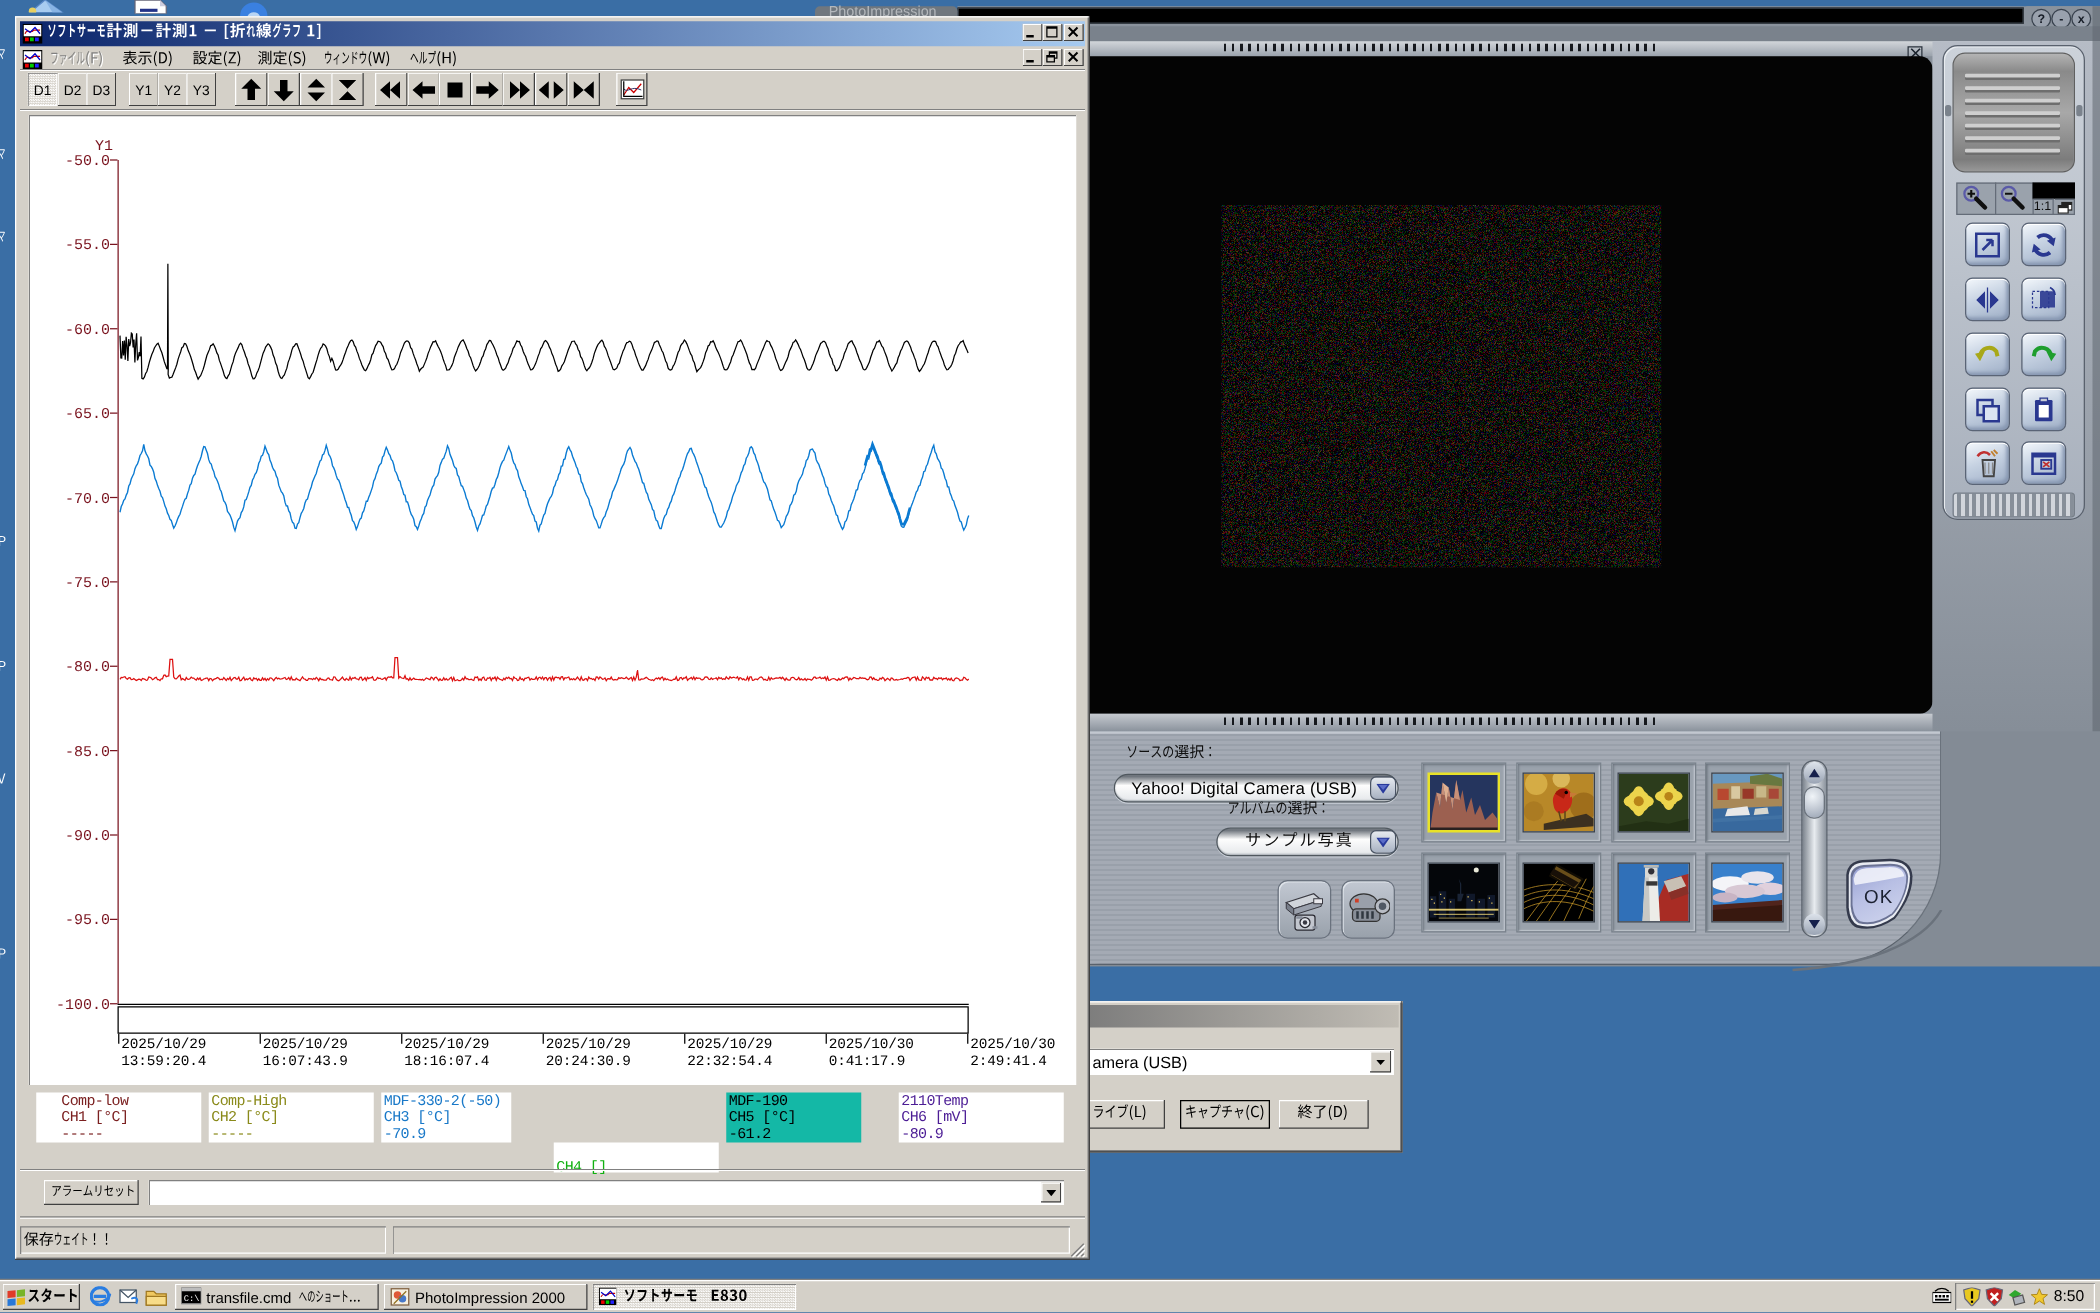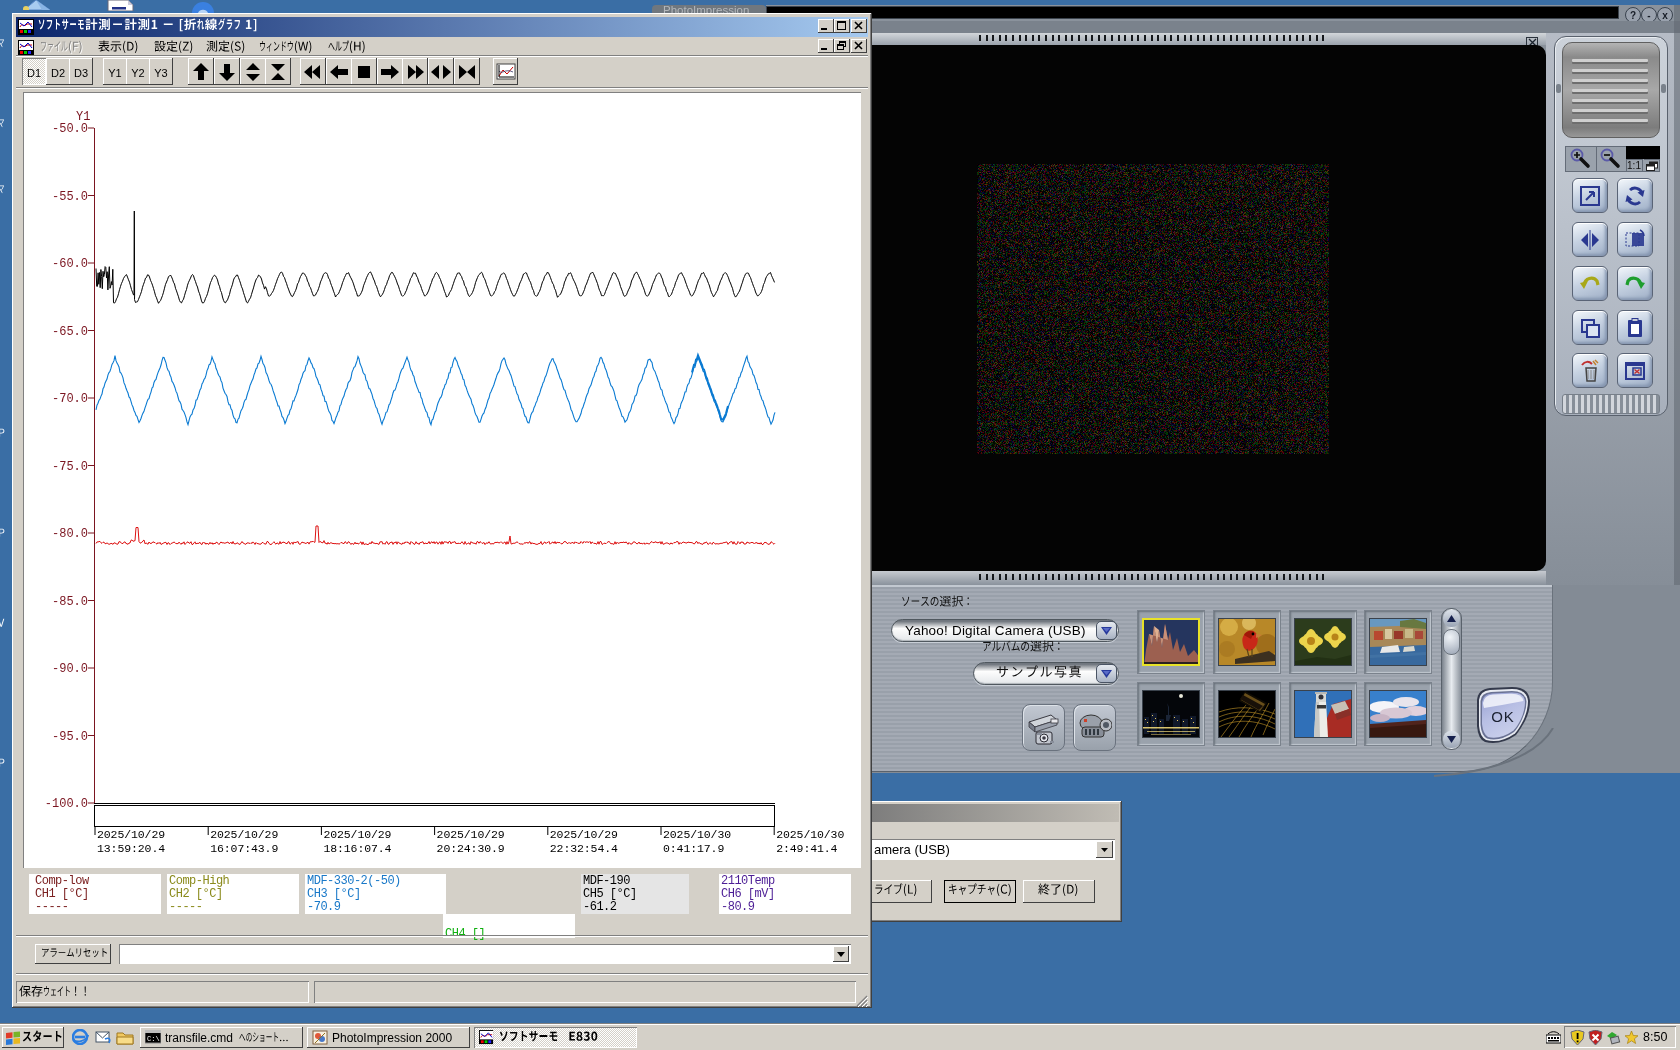--- a/index.html
+++ b/index.html
@@ -614,40 +614,40 @@
       <line x1="774.2" y1="827" x2="774.2" y2="835" stroke="#000"></line>
       <text x="776.2" y="838" font-size="11.5" fill="#000" letter-spacing="-0.1">2025/10/30</text>
       <text x="776.2" y="852" font-size="11.5" fill="#000" letter-spacing="-0.1">2:49:41.4</text>
       <polyline points="96,409.8 97,405.2 98,403.2 99,400.3 100,399.1 101,396.1 102,394 103,388.8 104,387.1 105,383.2 106,381 107,379.1 108,374.9 109,372.6 110,371.2 111,368.2 112,364.4 113,362.8 114,360.7 115,355.5 116,360.7 117,363.1 118,364.8 119,367 120,372.2 121,373.1 122,375.1 123,377.8 124,382.9 125,384.9 126,388.3 127,390.8 128,393 129,397 130,398 131,401.3 132,404.9 133,407 134,410.5 135,412.4 136,415.5 137,416.3 138,419.6 139,422.5 140,420.8 141,418.5 142,415.4 143,413.1 144,411.4 145,407.9 146,405.1 147,401.9 148,399.3 149,398.6 150,394.9 151,392.1 152,388 153,386.9 154,382.5 155,380.4 156,379.4 157,375.6 158,372.6 159,370.2 160,368 161,365 162,360.6 163,357.3 164,357.5 165,360.2 166,362.8 167,367.7 168,370.3 169,371.3 170,375.1 171,377.1 172,381.4 173,382.8 174,385 175,387.7 176,391.4 177,393.2 178,397 179,400.7 180,401.9 181,404.1 182,409.2 183,410.5 184,412 185,414.6 186,417.6 187,421.9 188,424.6 189,420.7 190,416.9 191,415.1 192,414.2 193,410 194,408.6 195,405.5 196,400.2 197,399.6 198,396.7 199,393.5 200,389.9 201,388.3 202,384 203,382.2 204,379.5 205,378.2 206,375.2 207,370.6 208,368.6 209,364.9 210,364.3 211,361.4 212,356.9 213,359.6 214,362.3 215,363.7 216,368.3 217,370.4 218,373.8 219,375.8 220,377 221,380.7 222,382.6 223,388.1 224,390.7 225,393.3 226,394.5 227,396.5 228,401.7 229,404.7 230,404.8 231,408.8 232,410.3 233,415.1 234,417.9 235,418.7 236,422.5 237,422.8 238,419.2 239,418.2 240,414.1 241,410.7 242,409 243,406.8 244,402.4 245,400 246,399.3 247,395.5 248,392.1 249,389.6 250,385.6 251,383.2 252,380.8 253,378.8 254,374.9 255,372.2 256,368.9 257,367.9 258,363.9 259,363.2 260,360.3 261,356.3 262,359.5 263,363.6 264,365 265,367.5 266,372.6 267,374.3 268,376.8 269,380.5 270,383.3 271,384.2 272,386.7 273,390.4 274,393.2 275,396.1 276,399.6 277,402.2 278,405.9 279,406 280,409.6 281,412.2 282,416.5 283,417.5 284,420 285,423.6 286,421.3 287,418.1 288,415.3 289,414.5 290,410.3 291,408.8 292,405.1 293,400.9 294,401 295,397.7 296,395.4 297,392.5 298,389.5 299,384.7 300,382.9 301,379.3 302,377.1 303,373.3 304,371.5 305,370.6 306,365.7 307,364.5 308,360.7 309,357.9 310,360 311,362.9 312,364.3 313,367.6 314,368.6 315,371.8 316,376.6 317,378.2 318,380.8 319,384.2 320,384.9 321,389.2 322,391.7 323,395.6 324,396.2 325,401.4 326,401.5 327,404.6 328,408.6 329,411.6 330,413 331,415.4 332,420.5 333,421.3 334,423.5 335,420.8 336,417.4 337,415.2 338,412.2 339,410.7 340,405.7 341,404.5 342,400.3 343,398 344,396.1 345,392.2 346,389.5 347,388.1 348,383.3 349,381.7 350,380.6 351,377.8 352,372.3 353,369.9 354,367.3 355,366.6 356,363.7 357,360.9 358,356.6 359,358.7 360,363.5 361,365.9 362,368.4 363,372.2 364,374 365,374.8 366,380 367,381.2 368,385.1 369,388.6 370,389 371,391.7 372,394.4 373,398.5 374,400.4 375,404.2 376,407.3 377,408.5 378,412.5 379,414.2 380,417.6 381,421.6 382,424.2 383,420.8 384,419.1 385,415.9 386,412.3 387,411.9 388,408.7 389,404.8 390,403.5 391,400.2 392,397 393,393 394,390.5 395,390.1 396,387.4 397,383.6 398,381.7 399,378.2 400,374.1 401,371.3 402,369.1 403,368.1 404,365.1 405,362.5 406,359.9 407,357.2 408,360.1 409,362.4 410,367.2 411,370.3 412,371.6 413,375 414,376.4 415,381.5 416,384 417,387.1 418,389.4 419,392.3 420,392.5 421,397.4 422,399 423,403.5 424,405.9 425,408.8 426,411.4 427,412.5 428,416.9 429,417.6 430,422.6 431,424.8 432,420.1 433,419.2 434,415.3 435,412.1 436,410.8 437,406.4 438,403 439,400.7 440,398.4 441,397.2 442,394.8 443,390 444,388.3 445,384.8 446,383.8 447,379.7 448,378.2 449,372.9 450,372.7 451,367.6 452,367.2 453,362.4 454,359.1 455,357.4 456,359.9 457,361.4 458,365 459,367.5 460,369.9 461,373.2 462,375 463,379.1 464,379.8 465,385.3 466,386.9 467,390.2 468,393 469,395.6 470,397.4 471,399.3 472,403.8 473,405.6 474,408.3 475,412.6 476,415 477,416.5 478,419.3 479,422.3 480,422.3 481,419.3 482,416 483,414.1 484,412.9 485,409.4 486,407.3 487,403.7 488,400 489,398 490,393.6 491,391.7 492,389.3 493,387 494,384.5 495,381.2 496,378.3 497,374.9 498,372.9 499,371.4 500,368.4 501,363.7 502,360.7 503,359.3 504,358 505,359.8 506,364 507,366.6 508,369.1 509,370.5 510,373.2 511,375.4 512,378.8 513,382.3 514,386.2 515,386.6 516,390.4 517,393.8 518,395.2 519,399.5 520,401.6 521,403.7 522,407.6 523,408.5 524,413.4 525,416.3 526,417 527,420.7 528,422.8 529,422.9 530,418.8 531,414.7 532,412.5 533,411.5 534,407.6 535,405.9 536,402.7 537,400.9 538,397 539,395.3 540,392.4 541,388.8 542,386.3 543,382.9 544,381.2 545,377.5 546,375.8 547,372.6 548,369.1 549,365.7 550,362.9 551,361.3 552,358.9 553,358.7 554,361.8 555,363.5 556,365.7 557,369 558,371.8 559,374.7 560,378.1 561,379.6 562,382.7 563,386.8 564,389.6 565,390.4 566,394.2 567,397.4 568,399.8 569,401.9 570,405.3 571,409.5 572,411.3 573,414.4 574,417.6 575,420.1 576,421.7 577,421.7 578,420 579,418.4 580,416 581,413.5 582,409.1 583,407.4 584,404 585,401.4 586,397.5 587,394.8 588,392.7 589,388.7 590,386.8 591,385.1 592,381.5 593,378.1 594,376.2 595,372.4 596,371.2 597,366.6 598,365 599,362.7 600,358.3 601,357.4 602,358.7 603,362.4 604,363.9 605,367.7 606,369.9 607,373 608,377.1 609,378.7 610,382.6 611,385.6 612,386.6 613,388.8 614,391.4 615,395.7 616,399.9 617,400.7 618,404.3 619,407.5 620,409.8 621,412.9 622,416.3 623,416.8 624,419 625,422.1 626,420.9 627,419.8 628,416.7 629,413 630,411.6 631,409.1 632,404.5 633,403.1 634,400.8 635,396.1 636,395.5 637,393.1 638,387.8 639,384.8 640,382.9 641,381.2 642,379.3 643,374.9 644,373.1 645,368.4 646,367.5 647,364.6 648,360.2 649,359.5 650,359.2 651,361.2 652,362.5 653,367.8 654,370 655,371.4 656,374.4 657,377 658,380.2 659,382.4 660,386.7 661,389.4 662,390 663,395.3 664,397.1 665,400.4 666,402.8 667,404.8 668,408.4 669,411.9 670,412.6 671,416.9 672,418.9 673,421.5 674,423.5 675,421.7 676,417.5 677,416.5 678,413.7 679,408.7 680,408.3 681,403.7 682,401.6 683,399.2 684,395.8 685,392 686,391.7 687,386.9 688,384.3 689,383.3 690,379.1 691,378 692,374.7 693,370.7 694,367.1 695,367.2 696,361.8 697,361 698,357.5 699,360 700,362.5 701,365.2 702,367.4 703,371.1 704,371.8 705,374.9 706,379.1 707,380.7 708,384.3 709,386.7 710,389.6 711,392.1 712,395.8 713,397.3 714,401.2 715,402.6 716,405.3 717,407.7 718,410.7 719,413.2 720,417.2 721,420.7 722,421.7 723,421.8 724,419.8 725,417.8 726,415.8 727,411.7 728,408.2 729,404.9 730,402.4 731,399.7 732,396.8 733,393.6 734,392.4 735,388.9 736,388.2 737,384.2 738,381.9 739,377.4 740,376.9 741,373 742,371.4 743,367.7 744,364.6 745,361.8 746,358.3 747,356.2 748,361.6 749,363 750,366.8 751,368.3 752,370.1 753,374.5 754,375.5 755,378.6 756,382.6 757,384.5 758,389.4 759,389.5 760,394.2 761,396.5 762,399.8 763,400.8 764,404.5 765,407 766,409.8 767,413.8 768,416.9 769,417.6 770,421.3 771,424.1 772,422.2 773,420.1 774,415.1 775,412.4" fill="none" stroke="#0a7ad2" stroke-width="1.1"></polyline>
       <polyline points="692,372.5 693,368.5 694,364.9 695,365 696,359.6 697,358.8 698,355.3 699,357.8 700,360.3 701,363 702,365.2 703,368.9 704,369.6 705,372.7 706,376.9 707,378.5 708,382.1 709,384.5 710,387.4 711,389.9 712,393.6 713,395.1 714,399 715,400.4 716,403.1 717,405.5 718,408.5 719,411 720,415 721,418.5 722,419.5 723,419.6 724,417.6 725,415.6 726,413.6 727,409.5 728,406" fill="none" stroke="#0a7ad2" stroke-width="2"></polyline>
       <polyline points="96,543.5 97,541.9 98,542 99,541.6 100,541.4 101,542.8 102,543.3 103,542.3 104,542.1 105,543.7 106,543.6 107,542.9 108,543.6 109,544.4 110,543.9 111,543.4 112,543.5 113,544.4 114,542.8 115,543.1 116,543.5 117,544.3 118,544 119,541.6 120,541.9 121,542.4 122,543.8 123,543.2 124,542.3 125,541.8 126,543.6 127,543.6 128,544.4 129,543 130,543 131,540.2 132,540 133,541.3 134,540.9 135,540.7 136,527.5 137,527.5 138,527.5 139,541.7 140,542.9 141,543.1 142,542.1 143,540.8 144,540 145,543.8 146,542.9 147,543.5 148,544.3 149,542 150,543.3 151,543.4 152,543 153,541.7 154,542.5 155,542.5 156,543.5 157,544.1 158,542.5 159,543.6 160,542.3 161,544.4 162,544 163,543.2 164,542.9 165,542.4 166,542.4 167,544.5 168,542.7 169,543 170,544.6 171,543.5 172,543.1 173,542.7 174,542 175,542.6 176,543.8 177,543.4 178,543.8 179,542.1 180,543.2 181,544.4 182,542.8 183,543.6 184,541.8 185,544.5 186,543.3 187,542.2 188,541.9 189,543.2 190,543.2 191,541.7 192,544.6 193,544.3 194,542.9 195,541.8 196,544.1 197,543 198,543.7 199,543 200,542.3 201,544.1 202,544.5 203,542.2 204,543.2 205,542.6 206,544.3 207,543 208,544.2 209,544.2 210,542.3 211,543.9 212,542.7 213,544.4 214,543 215,544 216,542.3 217,542.4 218,543.3 219,544.6 220,543 221,541.9 222,543.1 223,542.5 224,543.2 225,543.1 226,542.9 227,542.4 228,542 229,543.6 230,543.2 231,542.1 232,543.9 233,541.5 234,543.8 235,543.7 236,544 237,542.6 238,543.5 239,544 240,544.5 241,543 242,541.5 243,543 244,543.3 245,544.2 246,544.2 247,542.8 248,543.1 249,542.9 250,543.7 251,542.7 252,543.5 253,541.9 254,542.9 255,544.5 256,542.5 257,543.6 258,543.5 259,544.1 260,544.1 261,544.1 262,542.6 263,542.4 264,543.7 265,543.8 266,544.2 267,541.5 268,541.6 269,543.4 270,544.3 271,544.6 272,543.8 273,542.8 274,541.7 275,543.4 276,544.2 277,542.8 278,543.6 279,544.3 280,541.5 281,543.9 282,542.3 283,542.6 284,541.9 285,543.1 286,543.2 287,543.9 288,541.9 289,541.7 290,544.2 291,543.4 292,542.2 293,544.3 294,541.9 295,542.9 296,542.2 297,542.2 298,541.4 299,544 300,544.3 301,543.6 302,541.9 303,542.8 304,542.5 305,543.3 306,543.4 307,542.8 308,542.2 309,544.1 310,542 311,541.6 312,541.9 313,541.2 314,542.2 315,542.2 316,526 317,526 318,526 319,542.5 320,541.3 321,542.2 322,542.6 323,542.8 324,540.6 325,543.3 326,543 327,544.3 328,542.3 329,544 330,543.3 331,542.5 332,543.4 333,543.4 334,543.6 335,543.7 336,543.5 337,544.1 338,543.4 339,544.3 340,543.5 341,542.4 342,542.8 343,543.3 344,543.7 345,541.7 346,542.3 347,543.8 348,542 349,541.8 350,543.1 351,544.5 352,543.1 353,544.3 354,544.1 355,542.2 356,544 357,542.9 358,544 359,543.8 360,542.5 361,541.8 362,544.5 363,541.9 364,544.5 365,544.2 366,543.7 367,544.5 368,544.5 369,544 370,542.6 371,543.9 372,541.4 373,543.1 374,542.9 375,543.6 376,543.6 377,543.3 378,544 379,544.4 380,541.7 381,542.1 382,541.5 383,544.2 384,543.2 385,544.3 386,542.1 387,541.6 388,544 389,544.3 390,542.4 391,542.7 392,541.8 393,544.4 394,542.4 395,543 396,541.7 397,544.2 398,541.8 399,542.9 400,543.5 401,543.8 402,544.4 403,542.7 404,543.8 405,541.9 406,542.7 407,541.7 408,543 409,542.7 410,544.4 411,541.5 412,542.6 413,542.8 414,544.4 415,544.1 416,541.7 417,543.6 418,543.1 419,544.5 420,542.5 421,542.7 422,542 423,541.8 424,544.1 425,542.9 426,543.5 427,543.5 428,543.3 429,541.5 430,543.9 431,542.2 432,541.8 433,543.2 434,541.6 435,543.8 436,542.1 437,542.1 438,544.2 439,542.5 440,541.9 441,544.3 442,541.4 443,544.1 444,541.9 445,541.8 446,542.2 447,542 448,543.5 449,541.5 450,541.4 451,543.9 452,542.2 453,542.4 454,542 455,541.6 456,543.8 457,543.1 458,543.8 459,542.9 460,543.9 461,543 462,541.7 463,543 464,544.4 465,541.5 466,543.9 467,544.2 468,543.1 469,542.9 470,544.5 471,541.6 472,542.9 473,542.7 474,543.6 475,543 476,544.3 477,541.6 478,541.7 479,543.3 480,541.6 481,542.3 482,543.4 483,543.2 484,542.4 485,544.6 486,543.1 487,542.9 488,543.3 489,541.7 490,543.6 491,544.1 492,543.5 493,543.9 494,543.7 495,542.1 496,542.8 497,542.1 498,542.5 499,542.9 500,542.7 501,541.7 502,542.8 503,543.5 504,542.6 505,541.9 506,544.4 507,541.6 508,544.1 509,541.7 510,536 511,543.8 512,544 513,543.2 514,543.3 515,543.2 516,542.5 517,541.8 518,542.5 519,543.5 520,543.8 521,544.2 522,543.7 523,544.5 524,543.3 525,542.5 526,543.2 527,542.1 528,543.5 529,542.1 530,541.7 531,544.1 532,542.6 533,543.8 534,543.2 535,544 536,544.1 537,544.5 538,544 539,543.4 540,543.5 541,541.5 542,544.4 543,544.1 544,542.3 545,542 546,543.6 547,542.4 548,542.5 549,541.4 550,544.2 551,543.2 552,542.7 553,541.9 554,543.4 555,541.5 556,543.8 557,542.1 558,542.7 559,542.5 560,542.6 561,543.7 562,543.9 563,543.2 564,541.7 565,541.6 566,541.9 567,543.4 568,543.6 569,542.3 570,543.5 571,543 572,542.8 573,542.3 574,543.8 575,541.8 576,542.8 577,542.3 578,543.6 579,543 580,543.5 581,541.5 582,542.7 583,543.3 584,541.4 585,542.4 586,542.1 587,541.8 588,542.2 589,542.4 590,541.4 591,543.8 592,542 593,542.6 594,543.7 595,543 596,544.1 597,544 598,541.6 599,544.2 600,541.5 601,541.5 602,544.3 603,544.2 604,543.2 605,543.2 606,543.7 607,542.7 608,541.8 609,541.5 610,542.4 611,544 612,543.4 613,544.1 614,544.3 615,541.7 616,544.1 617,542.2 618,543.3 619,543.1 620,542.7 621,542.4 622,542.5 623,542.5 624,541.9 625,543 626,541.8 627,543 628,544.3 629,542.5 630,543.7 631,544 632,544 633,542.2 634,541.9 635,542 636,543.3 637,543.8 638,543.5 639,542 640,543.9 641,543 642,543.8 643,543.8 644,542.8 645,544.4 646,543.2 647,543.4 648,543.4 649,544.2 650,543.4 651,541.9 652,541.6 653,542.8 654,542.4 655,542.3 656,541.6 657,543 658,542.4 659,542.8 660,541.6 661,544.1 662,541.6 663,544.2 664,544.1 665,543.4 666,543 667,542.9 668,543.2 669,543.9 670,544.3 671,542.8 672,544 673,543.5 674,542.4 675,542.9 676,541.9 677,541.6 678,541.7 679,544.3 680,542.5 681,543.7 682,543 683,542 684,542.2 685,542.8 686,542.8 687,543.1 688,541.9 689,542.6 690,542.3 691,542.7 692,542.5 693,543.3 694,543.9 695,543.5 696,541.6 697,541.7 698,543.6 699,542.3 700,543.7 701,543.5 702,544.3 703,544.2 704,542.5 705,543.3 706,541.9 707,542.5 708,544.5 709,543.6 710,542.7 711,543.3 712,544.4 713,542.4 714,542.6 715,543.9 716,544 717,543.5 718,544.1 719,543.8 720,543.6 721,543.1 722,543.5 723,542.8 724,542.6 725,542.6 726,542 727,542.1 728,544.4 729,543 730,542.1 731,541.8 732,541.6 733,544.1 734,541.7 735,543.9 736,544.1 737,544.2 738,541.5 739,542.5 740,543.9 741,541.8 742,542.6 743,541.9 744,544.1 745,543.9 746,544 747,541.9 748,542.8 749,542.7 750,543.6 751,542.2 752,542.8 753,542.3 754,543.8 755,542.8 756,543.1 757,542.4 758,544 759,542.9 760,544.1 761,542.6 762,544.4 763,544.6 764,542.9 765,542.3 766,542.6 767,543.1 768,544.5 769,544 770,544 771,541.8 772,542.2 773,543.5 774,544.2 775,543.2" fill="none" stroke="#dd1111" stroke-width="1"></polyline>
       <polyline points="96,268.5 96.7,286.3 97.4,286.4 98.1,272.8 98.8,284.3 99.5,272.5 100.2,287.7 100.9,269.5 101.6,276.5 102.3,288.7 103,271.3 103.7,276.8 104.4,274.4 105.1,266.6 105.8,267.3 106.5,278 107.2,271.7 107.9,289.9 108.6,275 109.3,266.7 110,288.3 110.7,286.1 111.4,281.6 112.1,285 112.8,269.3 113.5,302.7 114.5,303.1 115.5,301.7 116.5,298.8 117.5,297.2 118.5,293.7 119.5,289.7 120.5,286.4 121.5,283.4 122.5,281.3 123.5,278.4 124.5,276.8 125.5,275.4 126.5,274.6 127.5,277.1 128.5,279.8 129.5,282.2 130.5,285.8 131.5,289.5 132.5,292.2 133.5,294.9 134,295 134.3,211 134.6,295 134.5,299.5 135.5,302.5 136.5,302 137.5,301.7 138.5,299.4 139.5,296.8 140.5,294.3 141.5,291.4 142.5,287.3 143.5,284.3 144.5,281.6 145.5,278.1 146.5,277.5 147.5,274.8 148.5,275 149.5,277 150.5,280.3 151.5,282.5 152.5,285.2 153.5,288.4 154.5,291.8 155.5,295.7 156.5,297.8 157.5,300.8 158.5,303.3 159.5,301.7 160.5,300.6 161.5,298.1 162.5,295.5 163.5,292.2 164.5,288.2 165.5,284.4 166.5,282 167.5,279.7 168.5,276.6 169.5,276.1 170.5,275 171.5,276.8 172.5,279.2 173.5,282.3 174.5,284 175.5,288.3 176.5,290.9 177.5,293.9 178.5,296.8 179.5,300.5 180.5,302.2 181.5,302.9 182.5,300.7 183.5,299.2 184.5,295.7 185.5,292.1 186.5,289.5 187.5,285.2 188.5,282.3 189.5,280.2 190.5,278.1 191.5,275.6 192.5,274.5 193.5,275.8 194.5,279.1 195.5,281.6 196.5,284.8 197.5,287 198.5,291.1 199.5,293.6 200.5,296.9 201.5,300.9 202.5,303 203.5,302.9 204.5,301.4 205.5,298.3 206.5,296.4 207.5,293.7 208.5,289.9 209.5,286.1 210.5,282.5 211.5,280.5 212.5,277.6 213.5,276.3 214.5,275.1 215.5,275.9 216.5,277.7 217.5,279.9 218.5,284.1 219.5,286.3 220.5,290.5 221.5,292.6 222.5,297 223.5,300.3 224.5,302.3 225.5,302.8 226.5,301.1 227.5,299.9 228.5,297.1 229.5,294.5 230.5,289.9 231.5,287.3 232.5,284.2 233.5,280.1 234.5,277.6 235.5,276.9 236.5,275.1 237.5,275 238.5,277.6 239.5,280.3 240.5,283.2 241.5,286.7 242.5,288.9 243.5,292.7 244.5,295.7 245.5,298.9 246.5,302.1 247.5,303 248.5,301.3 249.5,299.2 250.5,297.8 251.5,294.4 252.5,291 253.5,287.9 254.5,284.1 255.5,281 256.5,278.7 257.5,277.6 258.5,275.1 259.5,275.7 260.5,276.9 261.5,279 262.5,282.9 263.5,285.3 264.5,289.1 265.5,286.7 266.5,288.9 267.5,292.7 268.5,295.9 269.5,296.1 270.5,295.4 271.5,293.5 272.5,292.2 273.5,290.3 274.5,287.5 275.5,284.4 276.5,281.8 277.5,278.7 278.5,276.6 279.5,274.3 280.5,272.5 281.5,272 282.5,273.2 283.5,276.4 284.5,277.6 285.5,280.9 286.5,283.3 287.5,286.7 288.5,289.1 289.5,292 290.5,294.1 291.5,296.1 292.5,296.6 293.5,294.9 294.5,292.6 295.5,290.7 296.5,288 297.5,283.9 298.5,282.5 299.5,279.2 300.5,276.5 301.5,274.9 302.5,273 303.5,273.2 304.5,273.8 305.5,275.7 306.5,277.3 307.5,281.1 308.5,282.8 309.5,286.3 310.5,287.7 311.5,290.7 312.5,293.6 313.5,295.9 314.5,295.7 315.5,295.1 316.5,292.8 317.5,291.4 318.5,288.7 319.5,285.7 320.5,281.9 321.5,279.7 322.5,277.1 323.5,274.4 324.5,273.2 325.5,272.7 326.5,273 327.5,274.5 328.5,278.1 329.5,279.3 330.5,282.7 331.5,285.5 332.5,288 333.5,291.2 334.5,293.7 335.5,297 336.5,295.4 337.5,294.4 338.5,293.7 339.5,291.3 340.5,288.9 341.5,286.2 342.5,282.7 343.5,280.3 344.5,277.5 345.5,275.5 346.5,273.4 347.5,273.5 348.5,272.6 349.5,275.1 350.5,277.2 351.5,279 352.5,281.2 353.5,283.9 354.5,287.2 355.5,290.1 356.5,292.5 357.5,296.1 358.5,296 359.5,295.7 360.5,294.2 361.5,292.3 362.5,289.9 363.5,285.8 364.5,283.2 365.5,280.7 366.5,277.7 367.5,275.7 368.5,273.6 369.5,272.5 370.5,271.9 371.5,273.8 372.5,276.2 373.5,279 374.5,281 375.5,284.6 376.5,286.2 377.5,289.3 378.5,292.5 379.5,295 380.5,296.8 381.5,295.6 382.5,294.2 383.5,292.2 384.5,289.4 385.5,286.2 386.5,284.7 387.5,281.2 388.5,279.2 389.5,275.7 390.5,274.1 391.5,272.4 392.5,272.5 393.5,274.4 394.5,276.2 395.5,278.3 396.5,280.9 397.5,284 398.5,286.1 399.5,289.6 400.5,292.2 401.5,295.2 402.5,296.2 403.5,295.6 404.5,294.6 405.5,292.1 406.5,290.3 407.5,286.8 408.5,284.6 409.5,282.1 410.5,278.6 411.5,277.3 412.5,274.9 413.5,272.7 414.5,273.3 415.5,273.2 416.5,276 417.5,277.6 418.5,281 419.5,283.4 420.5,285.2 421.5,288.4 422.5,291.3 423.5,293.4 424.5,295.9 425.5,295.7 426.5,294.8 427.5,293 428.5,290.9 429.5,288.1 430.5,284.9 431.5,282.5 432.5,279 433.5,277.8 434.5,275.4 435.5,273.2 436.5,272.4 437.5,273.5 438.5,275.1 439.5,277.7 440.5,279.5 441.5,282.9 442.5,284.9 443.5,288.1 444.5,291.4 445.5,293.7 446.5,297 447.5,296.5 448.5,295.4 449.5,292.7 450.5,291.2 451.5,289.4 452.5,286.2 453.5,283.3 454.5,280.2 455.5,277.8 456.5,275.5 457.5,273.2 458.5,273 459.5,272.9 460.5,275.2 461.5,276.3 462.5,279.6 463.5,281.1 464.5,285.3 465.5,286.7 466.5,289.3 467.5,292.7 468.5,295.4 469.5,296.6 470.5,295.2 471.5,294.2 472.5,292.4 473.5,289.8 474.5,286.7 475.5,282.7 476.5,280 477.5,277.5 478.5,275.4 479.5,274.3 480.5,273 481.5,272.2 482.5,273.7 483.5,277.1 484.5,278.6 485.5,281.1 486.5,284.5 487.5,287.1 488.5,289.8 489.5,292.7 490.5,295.5 491.5,295.9 492.5,295.2 493.5,294.3 494.5,291.7 495.5,290.5 496.5,286.6 497.5,283.7 498.5,280.7 499.5,278.8 500.5,275.8 501.5,274.1 502.5,273.8 503.5,273 504.5,273.4 505.5,275.3 506.5,278.6 507.5,280.7 508.5,284.2 509.5,286.7 510.5,289.7 511.5,292.3 512.5,294.4 513.5,296.1 514.5,296.1 515.5,294.3 516.5,292.5 517.5,289.8 518.5,287.5 519.5,284.1 520.5,281.8 521.5,279.7 522.5,276.9 523.5,274 524.5,273.5 525.5,272.7 526.5,273 527.5,275.8 528.5,277.9 529.5,280.6 530.5,282.2 531.5,285.5 532.5,288.8 533.5,290.6 534.5,294.6 535.5,295.7 536.5,296.1 537.5,295.5 538.5,292.9 539.5,291.4 540.5,288.7 541.5,285.2 542.5,281.8 543.5,280.2 544.5,276.7 545.5,275.2 546.5,274.1 547.5,272 548.5,273.1 549.5,275.1 550.5,277.7 551.5,280.5 552.5,283.1 553.5,284.6 554.5,288.5 555.5,290.2 556.5,294.2 557.5,297.3 558.5,296 559.5,295.1 560.5,294.1 561.5,292 562.5,289.3 563.5,286.4 564.5,282.1 565.5,280.1 566.5,276.8 567.5,276.1 568.5,273.4 569.5,273.6 570.5,272.7 571.5,274.6 572.5,277.6 573.5,279.9 574.5,281.8 575.5,284.1 576.5,286.7 577.5,289.6 578.5,292.9 579.5,295.5 580.5,295.8 581.5,295.7 582.5,294.3 583.5,291.8 584.5,289.6 585.5,285.8 586.5,284 587.5,281.2 588.5,278.5 589.5,275.7 590.5,273.3 591.5,273.2 592.5,272 593.5,273.6 594.5,276.1 595.5,278.4 596.5,281 597.5,283.6 598.5,287.2 599.5,290.3 600.5,292.1 601.5,295.7 602.5,295.6 603.5,295.8 604.5,294.5 605.5,291.5 606.5,289.1 607.5,286.6 608.5,283.9 609.5,281.1 610.5,279.1 611.5,276.5 612.5,274 613.5,272.5 614.5,273.2 615.5,273.4 616.5,276.1 617.5,277.9 618.5,280.3 619.5,282.9 620.5,286.6 621.5,289.1 622.5,291.7 623.5,294.8 624.5,296.4 625.5,295.9 626.5,294.8 627.5,292.2 628.5,289.8 629.5,287.9 630.5,285.2 631.5,281 632.5,278.9 633.5,276.9 634.5,273.9 635.5,273.4 636.5,271.9 637.5,273.5 638.5,275.5 639.5,278 640.5,279.8 641.5,282.7 642.5,285.7 643.5,287.8 644.5,290.8 645.5,294.3 646.5,295.8 647.5,296 648.5,295.3 649.5,293 650.5,290.8 651.5,288 652.5,284.5 653.5,282.2 654.5,280 655.5,277.4 656.5,274.8 657.5,274 658.5,273.1 659.5,273.1 660.5,274.3 661.5,277.1 662.5,279.1 663.5,283.2 664.5,285.8 665.5,287.2 666.5,291.4 667.5,292.8 668.5,296.4 669.5,296.6 670.5,295.5 671.5,294.2 672.5,291.5 673.5,288.5 674.5,286.6 675.5,282.7 676.5,280.6 677.5,278.1 678.5,275.1 679.5,274 680.5,273 681.5,272.7 682.5,274.9 683.5,276.6 684.5,278.8 685.5,282 686.5,284.6 687.5,287.7 688.5,289.7 689.5,292.2 690.5,295.1 691.5,295.9 692.5,295.6 693.5,293.9 694.5,291.8 695.5,289.7 696.5,286 697.5,283.2 698.5,280.2 699.5,278.7 700.5,276.1 701.5,273.4 702.5,273.4 703.5,272.4 704.5,274.6 705.5,277 706.5,278 707.5,280.9 708.5,283.4 709.5,286 710.5,289.7 711.5,292.7 712.5,294.6 713.5,296.8 714.5,295.4 715.5,293.7 716.5,291.7 717.5,290.3 718.5,286.2 719.5,284 720.5,280.8 721.5,279 722.5,276.5 723.5,274 724.5,273.2 725.5,272.8 726.5,273.5 727.5,275.6 728.5,277.8 729.5,281.1 730.5,283 731.5,285.9 732.5,288.3 733.5,292.5 734.5,295.3 735.5,297.1 736.5,296 737.5,294.4 738.5,292.6 739.5,291 740.5,288.2 741.5,284.9 742.5,282.2 743.5,278.7 744.5,276.4 745.5,274.1 746.5,273.1 747.5,273 748.5,273.3 749.5,276 750.5,277.5 751.5,280.7 752.5,283.4 753.5,286.3 754.5,288.5 755.5,292 756.5,294.2 757.5,295.9 758.5,295.6 759.5,294.3 760.5,293.3 761.5,291.4 762.5,288.6 763.5,284.5 764.5,282.6 765.5,279 766.5,276.6 767.5,275.2 768.5,273.7 769.5,273.3 770.5,272.5 771.5,275.5 772.5,277.7 773.5,279.9 774.5,282.4" fill="none" stroke="#000" stroke-width="1"></polyline>
     </svg>
   </div>
 <div style="position:absolute;left:29px;top:874px;width:132px;height:40px;background:#fff;">
-    <div style="font:12px 'Liberation Mono',monospace;color:#7b2020;line-height:13px;padding:1px 0 0 6px;letter-spacing:-0.5px;white-space:pre">Comp-low
+    <div style="font:12px 'Liberation Mono',monospace;color:#7b2020;line-height:13px;padding:1px 0 0 20px;letter-spacing:-0.5px;white-space:pre">Comp-low
 CH1 [°C]
 -----</div>
   </div>
 <div style="position:absolute;left:167px;top:874px;width:132px;height:40px;background:#fff;">
     <div style="font:12px 'Liberation Mono',monospace;color:#8a8a1a;line-height:13px;padding:1px 0 0 2px;letter-spacing:-0.5px;white-space:pre">Comp-High
 CH2 [°C]
 -----</div>
   </div>
-<div style="position:absolute;left:305px;top:874px;width:141px;height:40px;background:#fff;">
+<div style="position:absolute;left:305px;top:874px;width:104px;height:40px;background:#fff;">
     <div style="font:12px 'Liberation Mono',monospace;color:#1878c8;line-height:13px;padding:1px 0 0 2px;letter-spacing:-0.5px;white-space:pre">MDF-330-2(-50)
 CH3 [°C]
 -70.9</div>
   </div>
 <div style="position:absolute;left:443px;top:874px;width:132px;height:24px;background:#fff;margin-top:40px;">
     <div style="font:12px 'Liberation Mono',monospace;color:#10b010;line-height:13px;padding:1px 0 0 2px;letter-spacing:-0.5px;white-space:pre"> 
 CH4 []
 -----</div>
   </div>
-<div style="position:absolute;left:581px;top:874px;width:108px;height:40px;background:#e5e5e5;">
+<div style="position:absolute;left:581px;top:874px;width:108px;height:40px;background:#14b8a6;">
     <div style="font:12px 'Liberation Mono',monospace;color:#000000;line-height:13px;padding:1px 0 0 2px;letter-spacing:-0.5px;white-space:pre">MDF-190
 CH5 [°C]
 -61.2</div>
   </div>
 <div style="position:absolute;left:719px;top:874px;width:132px;height:40px;background:#fff;">
     <div style="font:12px 'Liberation Mono',monospace;color:#4c1d95;line-height:13px;padding:1px 0 0 2px;letter-spacing:-0.5px;white-space:pre">2110Temp
 CH6 [mV]
 -80.9</div>
   </div>
 <div class="raisedthin" style="position:absolute;left:35px;top:944px;width:76px;height:20px;"></div>

